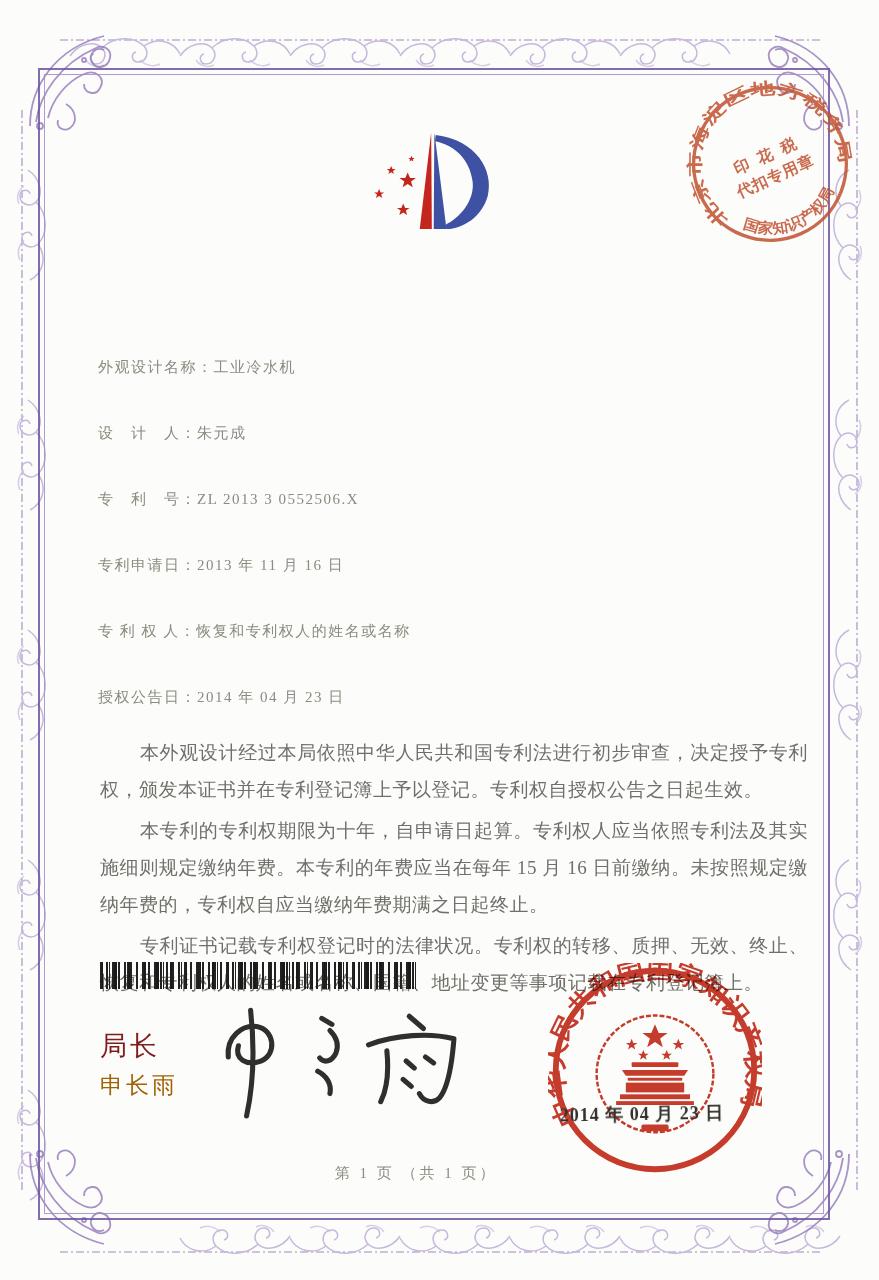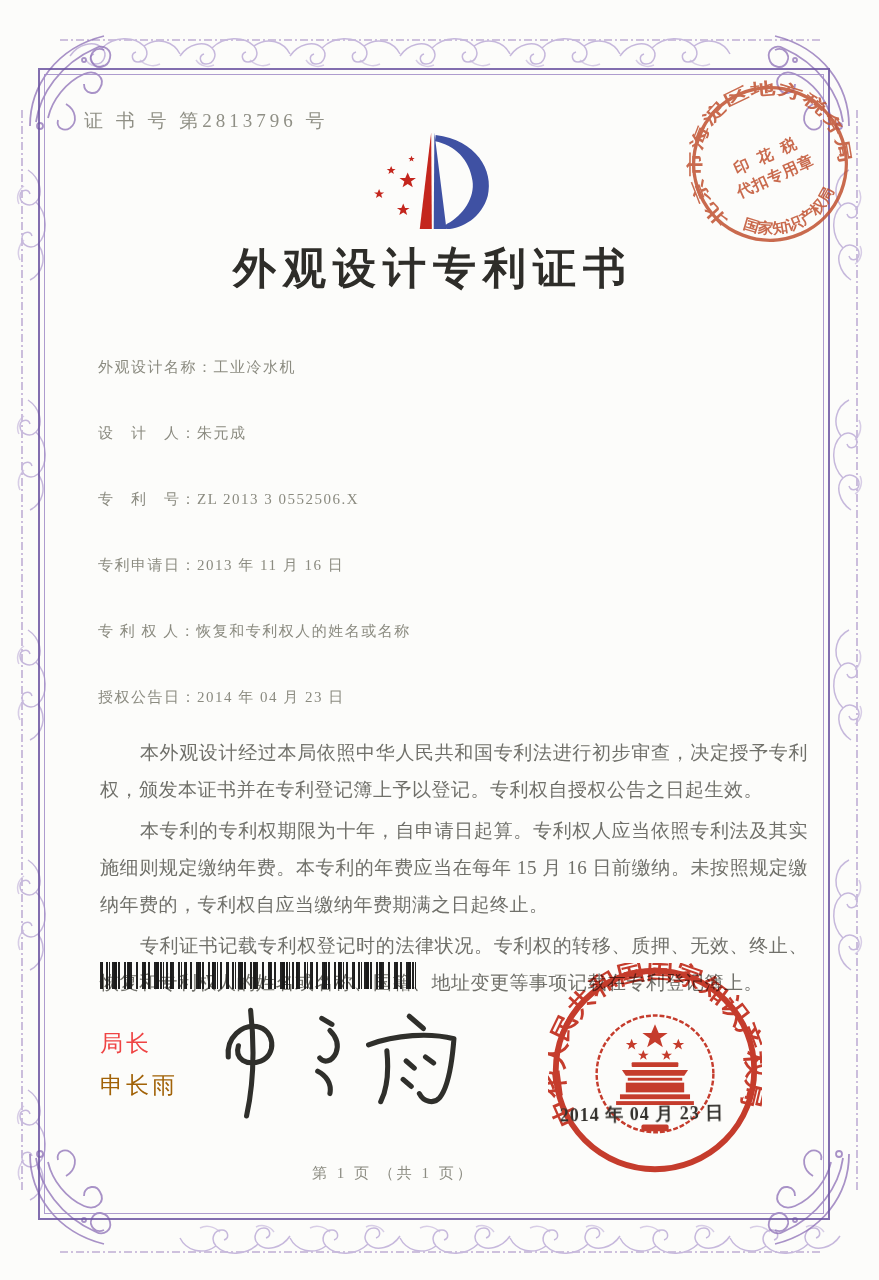--- a/index.html
+++ b/index.html
@@ -32,31 +32,31 @@
     letter-spacing:.5px;
   }
   .paragraphs p{margin:4px;text-indent:2.1em;}
   .barcode{
     position:absolute;left:100px;top:962px;width:318px;height:27px;
     background-image:
       repeating-linear-gradient(90deg,#222 0 2px,transparent 2px 6px),
       repeating-linear-gradient(90deg,#222 0 1px,transparent 1px 9px),
       repeating-linear-gradient(90deg,#1a1a1a 0 3px,transparent 3px 14px);
   }
-  .sig-title{position:absolute;left:100px;top:1028px;font-size:23px;color:#ef4444;letter-spacing:3px;}
+  .sig-title{position:absolute;left:100px;top:1028px;font-size:27px;color:#7f1d1d;letter-spacing:3px;}
   .sig-name{position:absolute;left:100px;top:1070px;font-size:23px;color:#a16207;letter-spacing:3px;}
   .sig-hand{position:absolute;left:196px;top:998px;width:278px;height:122px;}
   .office-seal{position:absolute;left:548px;top:963px;width:214px;height:214px;mix-blend-mode:multiply;opacity:.92;}
   .seal-date{
     position:absolute;left:552px;top:1102px;width:180px;text-align:center;
     font-size:18px;color:#32302c;letter-spacing:1px;transform:rotate(-1deg);
     font-weight:700;
   }
   .footer{
-    position:absolute;left:312px;top:1164px;width:180px;
+    position:absolute;left:326px;top:1164px;width:180px;text-align:center;
     font-size:15px;color:#8c8c82;letter-spacing:3px;
   }
 </style>
 </head>
 <body>
 
 <div class="page">
 
   <svg class="lace" viewBox="0 0 879 1280" aria-hidden="true">
     <defs>
@@ -102,21 +102,20 @@
     <g opacity=".75">
       <use href="#corner" transform="translate(26,30)"></use>
       <use href="#corner" transform="translate(853,30) scale(-1,1)"></use>
       <use href="#corner" transform="translate(26,1250) scale(1,-1)"></use>
       <use href="#corner" transform="translate(853,1250) scale(-1,-1)"></use>
     </g>
   </svg>
 
   <div class="inner-frame"></div>
 
-  <div class="cert-no">证 书 号 第2813796 号</div>
 
   <svg class="tax-stamp" viewBox="-90 -90 180 180">
     <g transform="rotate(-24)" stroke="none" fill="#c0512f">
       <circle cx="0" cy="0" r="78" fill="none" stroke="#c0512f" stroke-width="3.5"></circle>
       <defs>
         <path id="txTop" d="M -62,34 A 71,71 0 1 1 62,34" fill="none"></path>
         <path id="txBot" d="M -52,48 A 71,71 0 0 0 52,48" fill="none"></path>
       </defs>
       <text font-size="16.5" font-weight="700" letter-spacing="1">
         <textPath href="#txTop" startOffset="0" textLength="290" lengthAdjust="spacingAndGlyphs">北京市海淀区地方税务局</textPath>
@@ -138,21 +137,20 @@
     <path d="M156,24 C220,32 248,80 238,120 C229,153 198,172 174,172 C170,172 170,167 174,164 C200,150 218,122 214,96 C209,62 186,40 155,34 Z" fill="#3f51a3"></path>
     <g fill="#c4261d">
       <use href="#lstar" transform="translate(118,62) scale(0.5)"></use>
       <use href="#lstar" transform="translate(86,80) scale(0.7)"></use>
       <use href="#lstar" transform="translate(112,96) scale(1.3)"></use>
       <use href="#lstar" transform="translate(67,117) scale(0.8)"></use>
       <use href="#lstar" transform="translate(105,142) scale(1.0)"></use>
     </g>
   </svg>
 
-  <h1 class="title">外观设计专利证书</h1>
 
   <div class="fields">
     <div class="field">外观设计名称：工业冷水机</div>
     <div class="field">设　计　人：朱元成</div>
     <div class="field">专　利　号：ZL 2013 3 0552506.X</div>
     <div class="field">专利申请日：2013 年 11 月 16 日</div>
     <div class="field">专 利 权 人：恢复和专利权人的姓名或名称</div>
     <div class="field">授权公告日：2014 年 04 月 23 日</div>
   </div>
 

